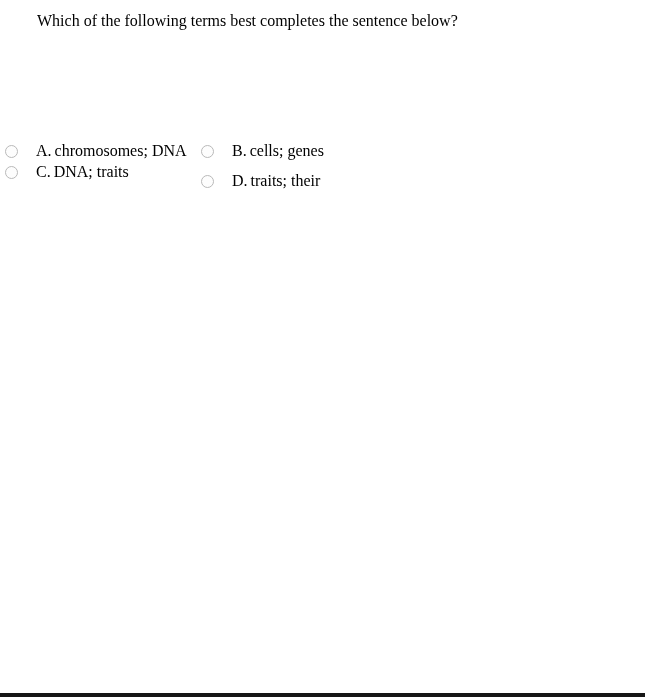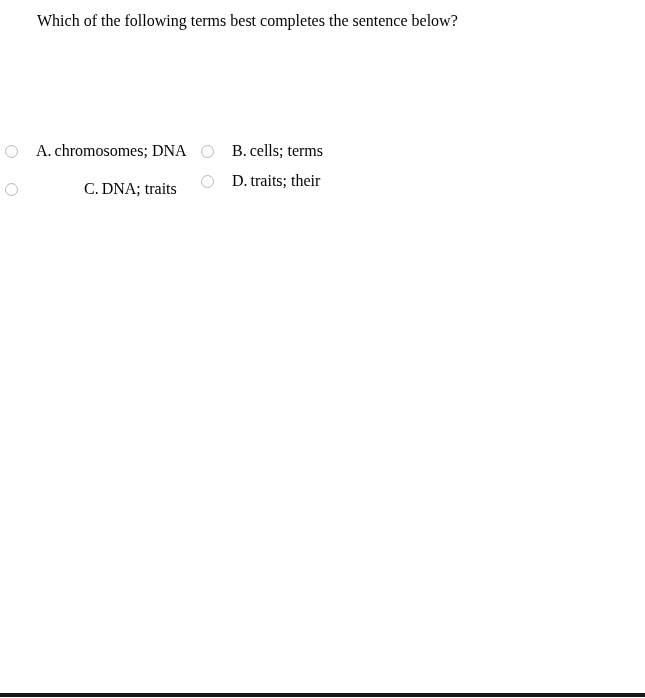--- a/index.html
+++ b/index.html
@@ -34,21 +34,21 @@
   .option {
     position: absolute;
     display: flex;
     align-items: center;
     height: 20px;
     line-height: 20px;
     white-space: nowrap;
   }
   .pos-r1c1 { left: 5px;   top: 141px; }
   .pos-r1c2 { left: 201px; top: 141px; }
-  .pos-r2c1 { left: 5px;   top: 179px; gap: 48px; }
+  .pos-r2c1 { left: 5px;   top: 162px; }
   .pos-r2c2 { left: 201px; top: 171px; }
   .radio {
     display: inline-block;
     width: 11px;
     height: 11px;
     border: 1.5px solid #b9b9b9;
     border-radius: 50%;
     background: #fdfdfd;
     margin-right: 18px;
     flex: 0 0 auto;
@@ -79,21 +79,21 @@
   <div class="question-title">Which of the following terms best completes the sentence below?</div>
 
 
   <div class="option pos-r1c1">
     <span class="radio"></span>
     <span class="opt-label"><span class="opt-letter">A.</span><span>chromosomes; DNA</span></span>
   </div>
 
   <div class="option pos-r1c2">
     <span class="radio"></span>
-    <span class="opt-label"><span class="opt-letter">B.</span><span>cells; terms</span></span>
+    <span class="opt-label"><span class="opt-letter">B.</span><span>cells; genes</span></span>
   </div>
 
   <div class="option pos-r2c1">
     <span class="radio"></span>
     <span class="opt-label"><span class="opt-letter">C.</span><span>DNA; traits</span></span>
   </div>
 
   <div class="option pos-r2c2">
     <span class="radio"></span>
     <span class="opt-label"><span class="opt-letter">D.</span><span>traits; their</span></span>

